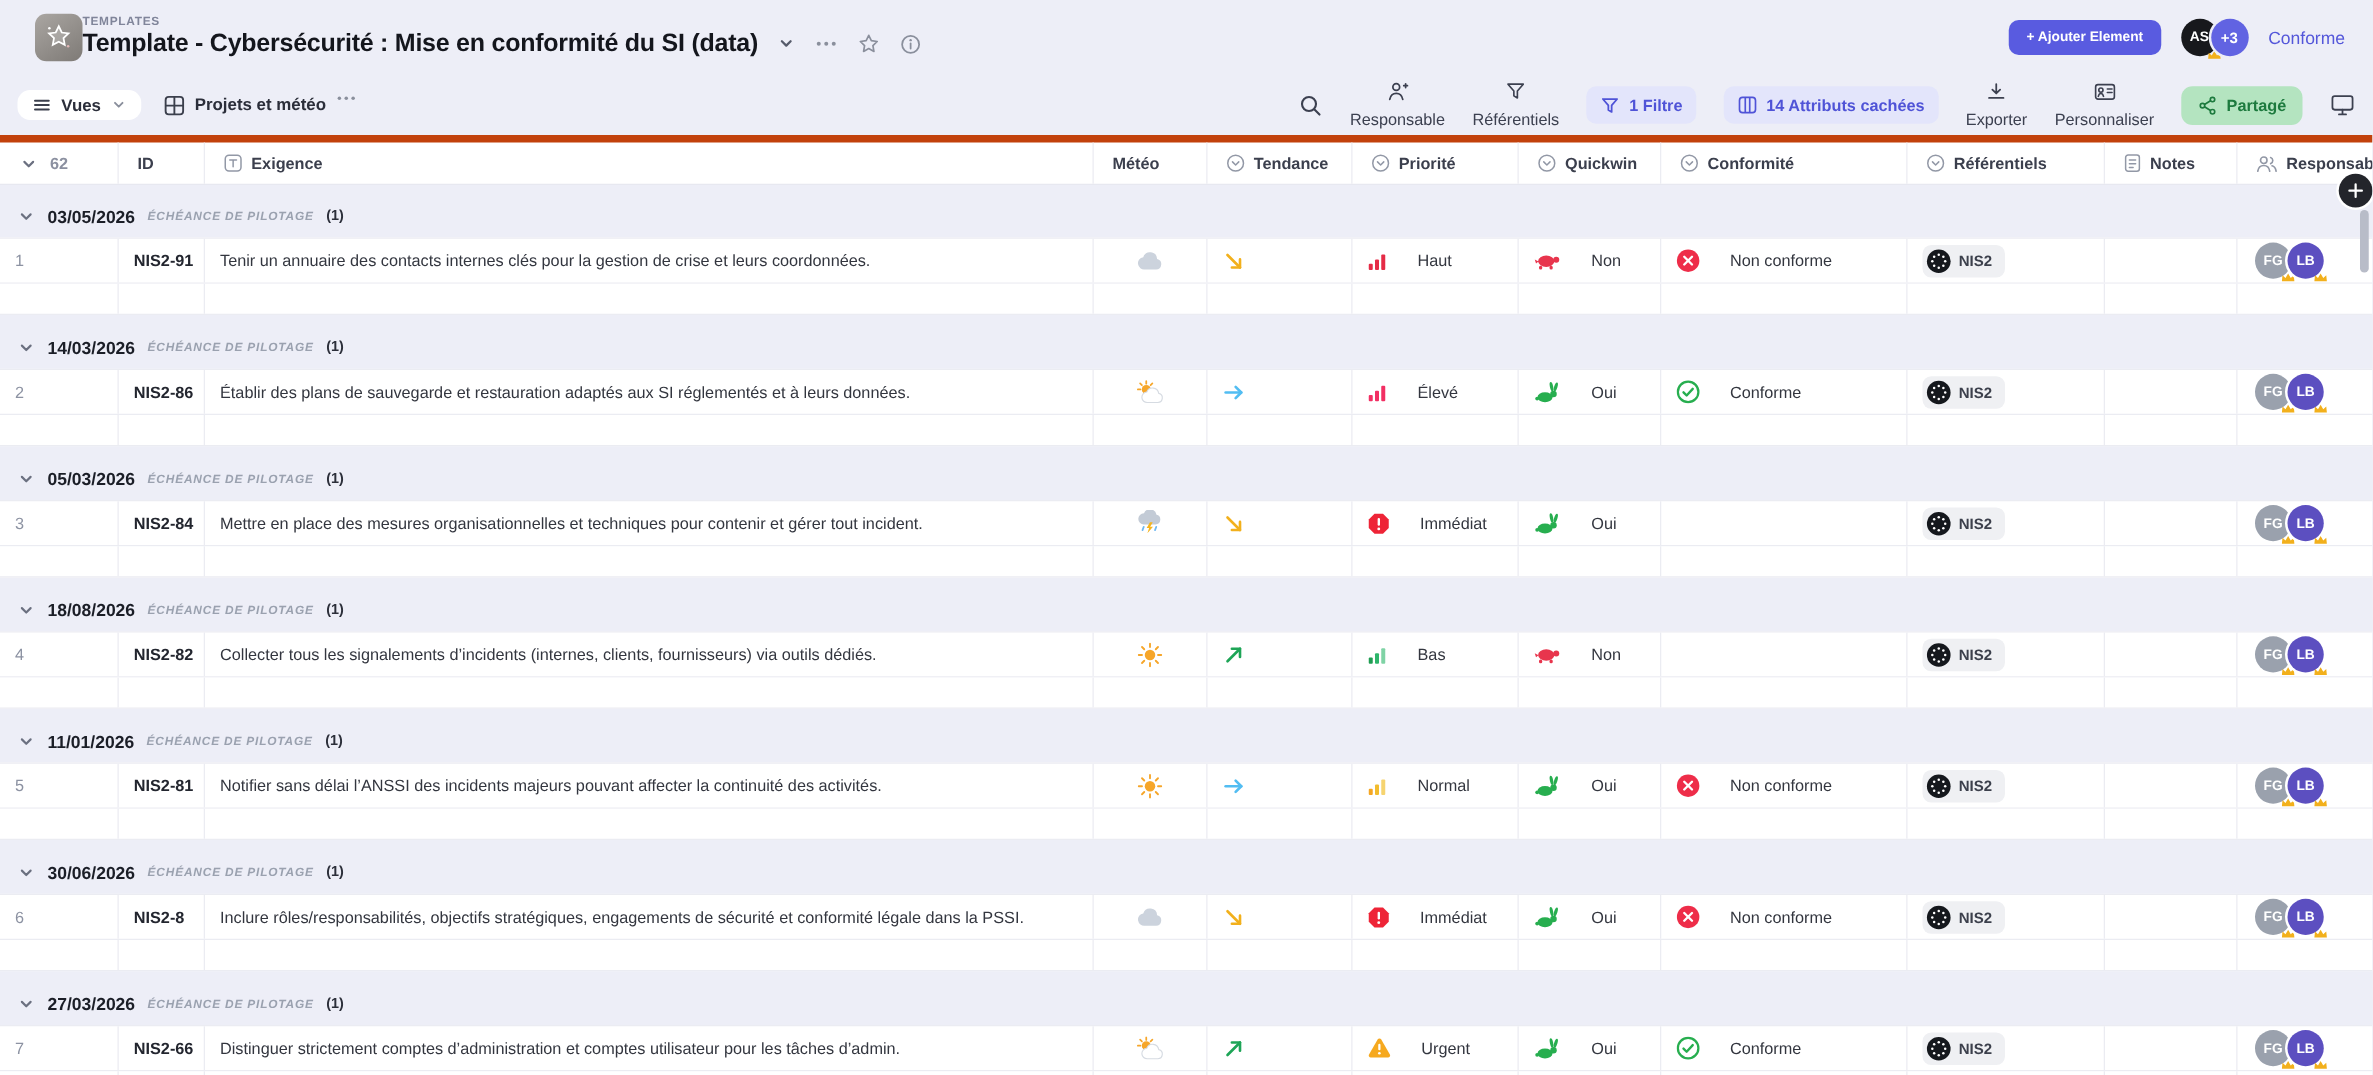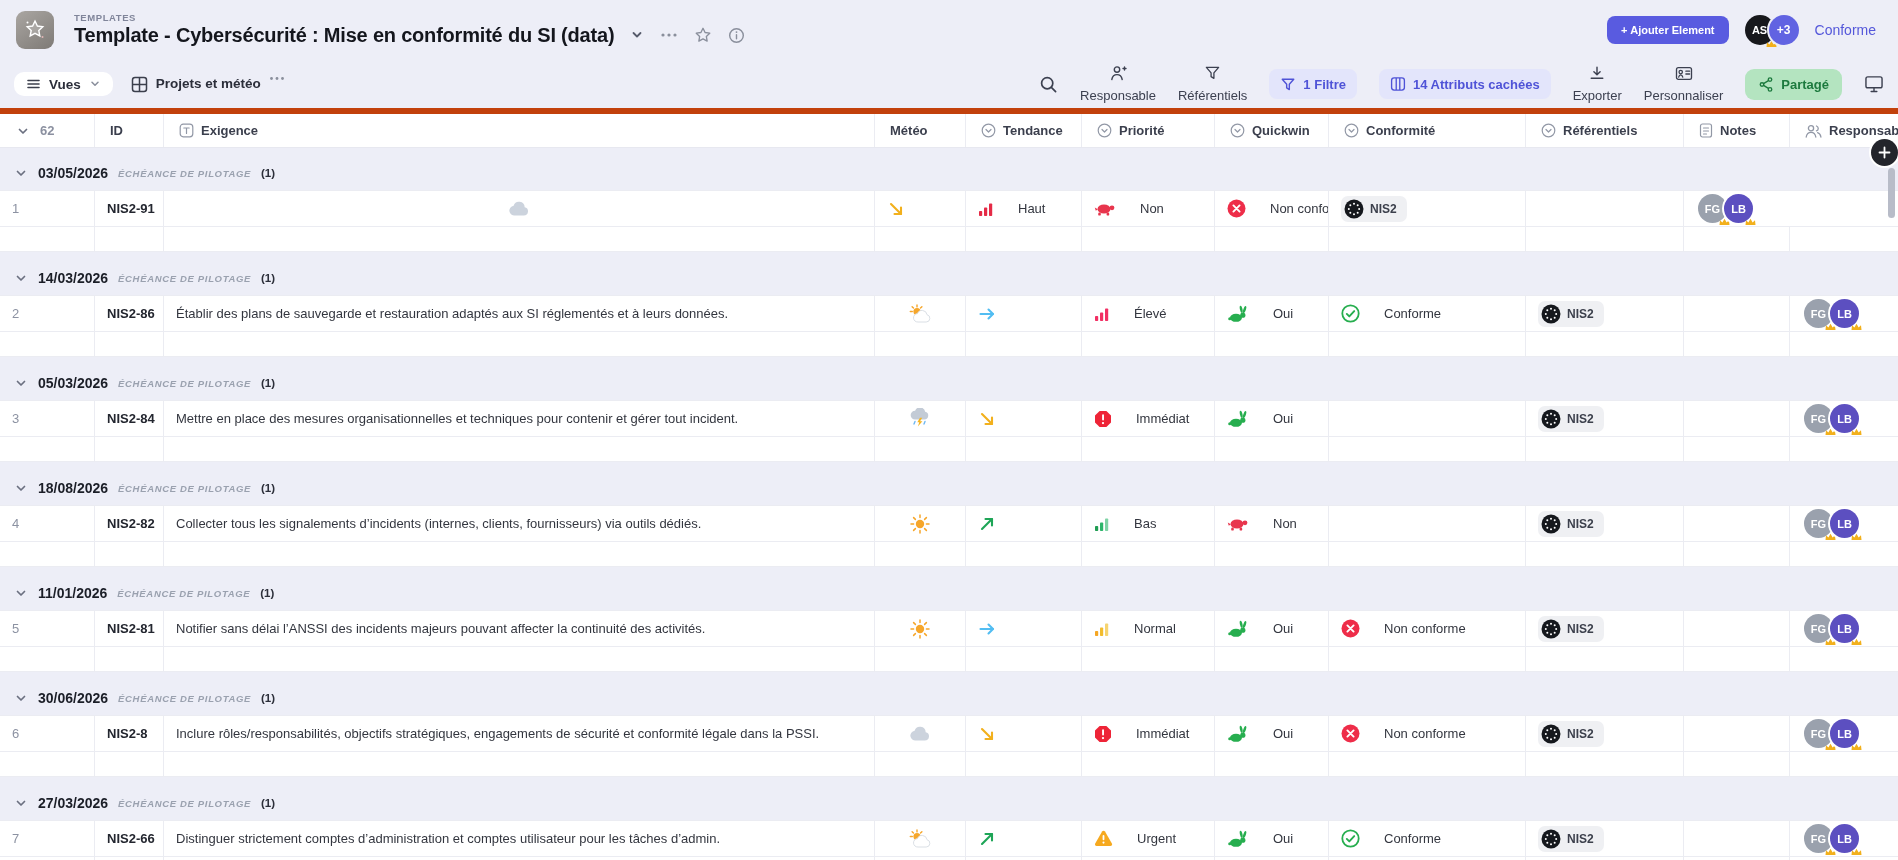--- a/index.html
+++ b/index.html
@@ -2,21 +2,21 @@
 <html><head>
 <meta charset="utf-8">
 <style>
   * { margin:0; padding:0; box-sizing:border-box; }
   html,body { width:1898px; height:860px; overflow:hidden; }
   body { background:#edeef7; font-family:"Liberation Sans", sans-serif; color:#33363f; position:relative; }
   svg { display:block; }
   .icon { display:inline-flex; align-items:center; justify-content:center; flex:none; }
 
   
-  .topbar { height:60px; display:flex; align-items:center; padding:0 22px 0 16px; gap:20px;justify-content:space-between; }
+  .topbar { height:60px; display:flex; align-items:center; padding:0 22px 0 28px; gap:0;justify-content:space-between; }
   .app-icon { width:38px; height:38px; border-radius:9px; background:linear-gradient(145deg,#aaa6a2,#7e7a76); display:flex; align-items:center; justify-content:center; flex:none; }
   .title-block { display:flex; flex-direction:column; justify-content:center; line-height:1.15; }
   .breadcrumb { font-size:9.5px; font-weight:700; letter-spacing:.06em; color:#80859a; }
   .page-title { font-size:20px; font-weight:700; color:#14161d; letter-spacing:-0.01em; }
   .title-row { display:flex; align-items:center; gap:16px; }
   .topbar-right { margin-left:auto; display:flex; align-items:center; gap:16px; }
   .btn-primary { background:#595be0; color:#fff; font-size:11px; font-weight:600; border:none; border-radius:8px; padding:8px 14px; cursor:pointer; }
   .avatars { display:flex; align-items:center; }
   .avatar { width:30px; height:30px; border-radius:50%; color:#fff; font-size:11px; font-weight:700; display:flex; align-items:center; justify-content:center; position:relative; flex:none; }
   .avatar .badge { position:absolute; bottom:-3px; right:-2px; }
@@ -333,20 +333,21 @@
               <path d="M3.5 5.5L7 9l3.5-3.5"></path>
             </svg>
       </span>
       <span class="g-date">03/05/2026</span>
       <span class="g-label">ÉCHÉANCE DE PILOTAGE</span>
       <span class="g-count">(1)</span>
     </div>
     <div class="row grid">
       <div class="cell c-index">1</div>
       <div class="cell c-id">NIS2-91</div>
+      <div class="cell c-exigence">Tenir un annuaire des contacts internes clés pour la gestion de crise et leurs coordonnées.</div>
       <div class="cell c-meteo">
             <span class="icon">
               <svg width="21" height="17" viewBox="0 0 21 17">
                 <path d="M6 15.5h8.8a4.2 4.2 0 0 0 .9-8.3A5.7 5.7 0 0 0 4.6 5.7 4.7 4.7 0 0 0 6 15.5z" fill="#ccd3dd"></path>
               </svg>
             </span>
           </div>
       <div class="cell c-tendance">
             <span class="icon">
               <svg width="18" height="18" viewBox="0 0 18 18" fill="none" stroke="#f2b01c" stroke-width="2.1" stroke-linecap="round" stroke-linejoin="round">

